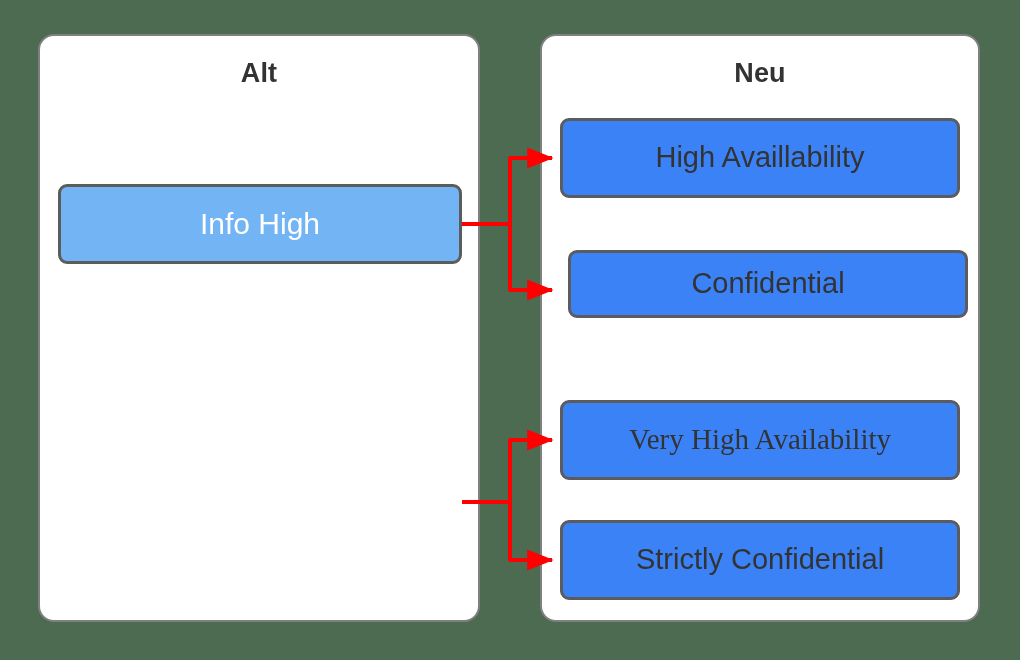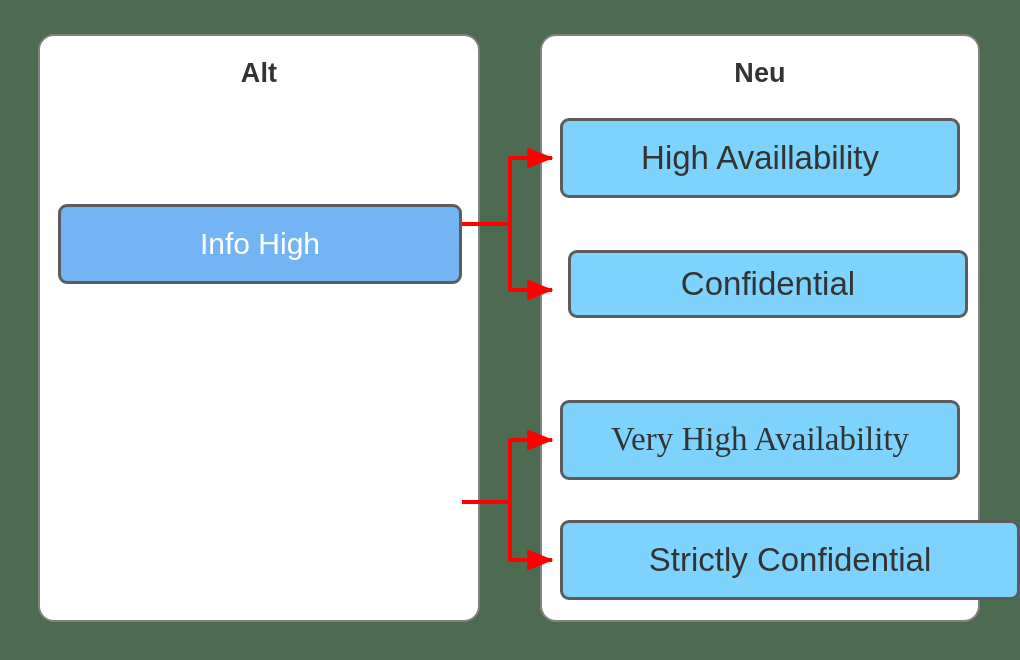--- a/index.html
+++ b/index.html
@@ -49,37 +49,36 @@
     display: flex;
     align-items: center;
     justify-content: center;
     text-align: center;
     line-height: 1.15;
   }
   .node-old {
     background: #72b4f4;
     color: #ffffff;
     font-size: 30px;
-    margin-top: 20px;
   }
   .node-new {
-    background: #7dd3fc;
+    background: #3b82f6;
     color: #333333;
-    font-size: 33px;
+    font-size: 29px;
   }
 
   
   #node-info-high      { left: 58px; top: 184px; width: 404px; height: 80px; }
   #node-info-very-high { left: 58px; top: 462px; width: 404px; height: 80px; }
 
   
   #node-high-availability        { left: 560px; top: 118px; width: 400px; height: 80px; }
   #node-confidential             { left: 568px; top: 250px; width: 400px; height: 68px; }
   #node-very-high-availability   { left: 560px; top: 400px; width: 400px; height: 80px; font-family: Liberation Serif, serif; }
-  #node-strictly-confidential    { left: 560px; top: 520px; width: 460px; height: 80px; }
+  #node-strictly-confidential    { left: 560px; top: 520px; width: 400px; height: 80px; }
 
   #edges {
     position: absolute;
     left: 0;
     top: 0;
     width: 1020px;
     height: 660px;
     pointer-events: none;
   }
 </style>

